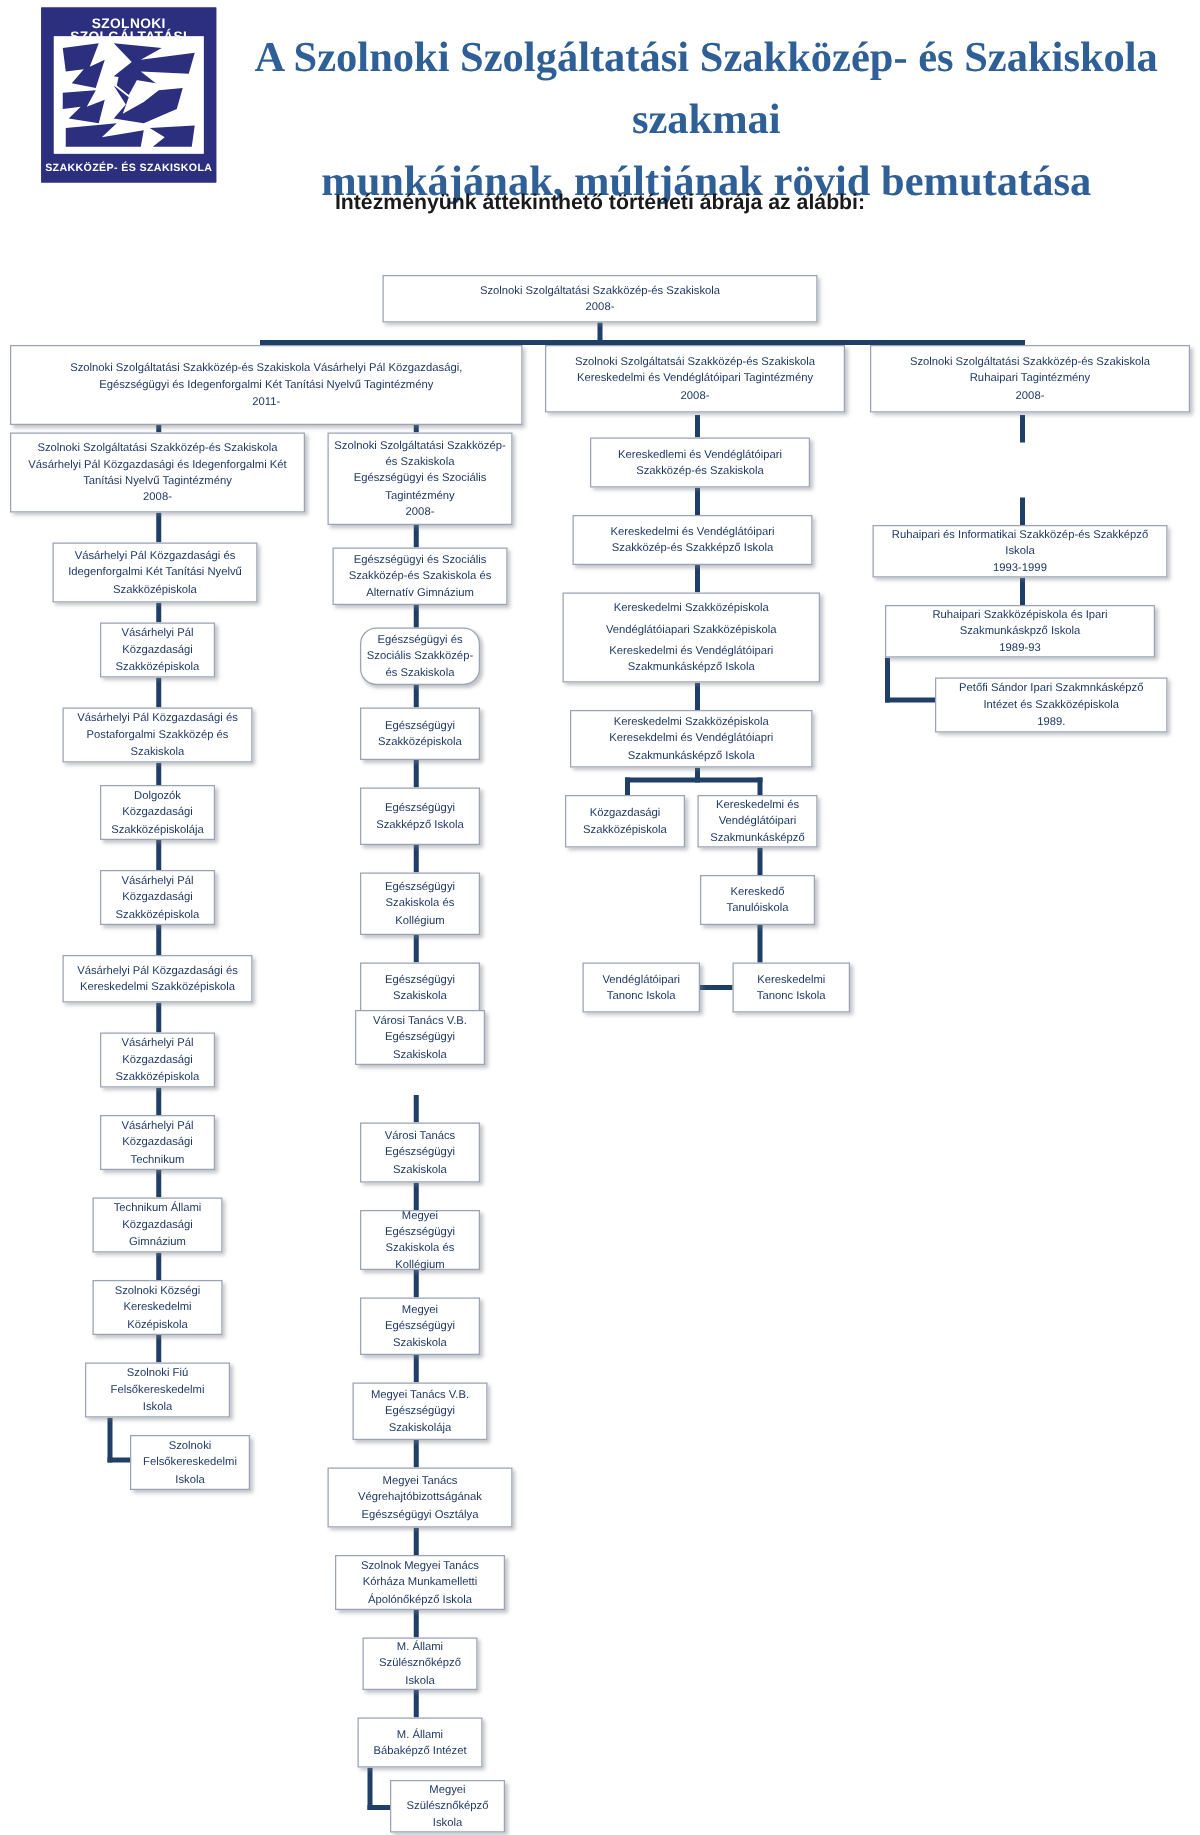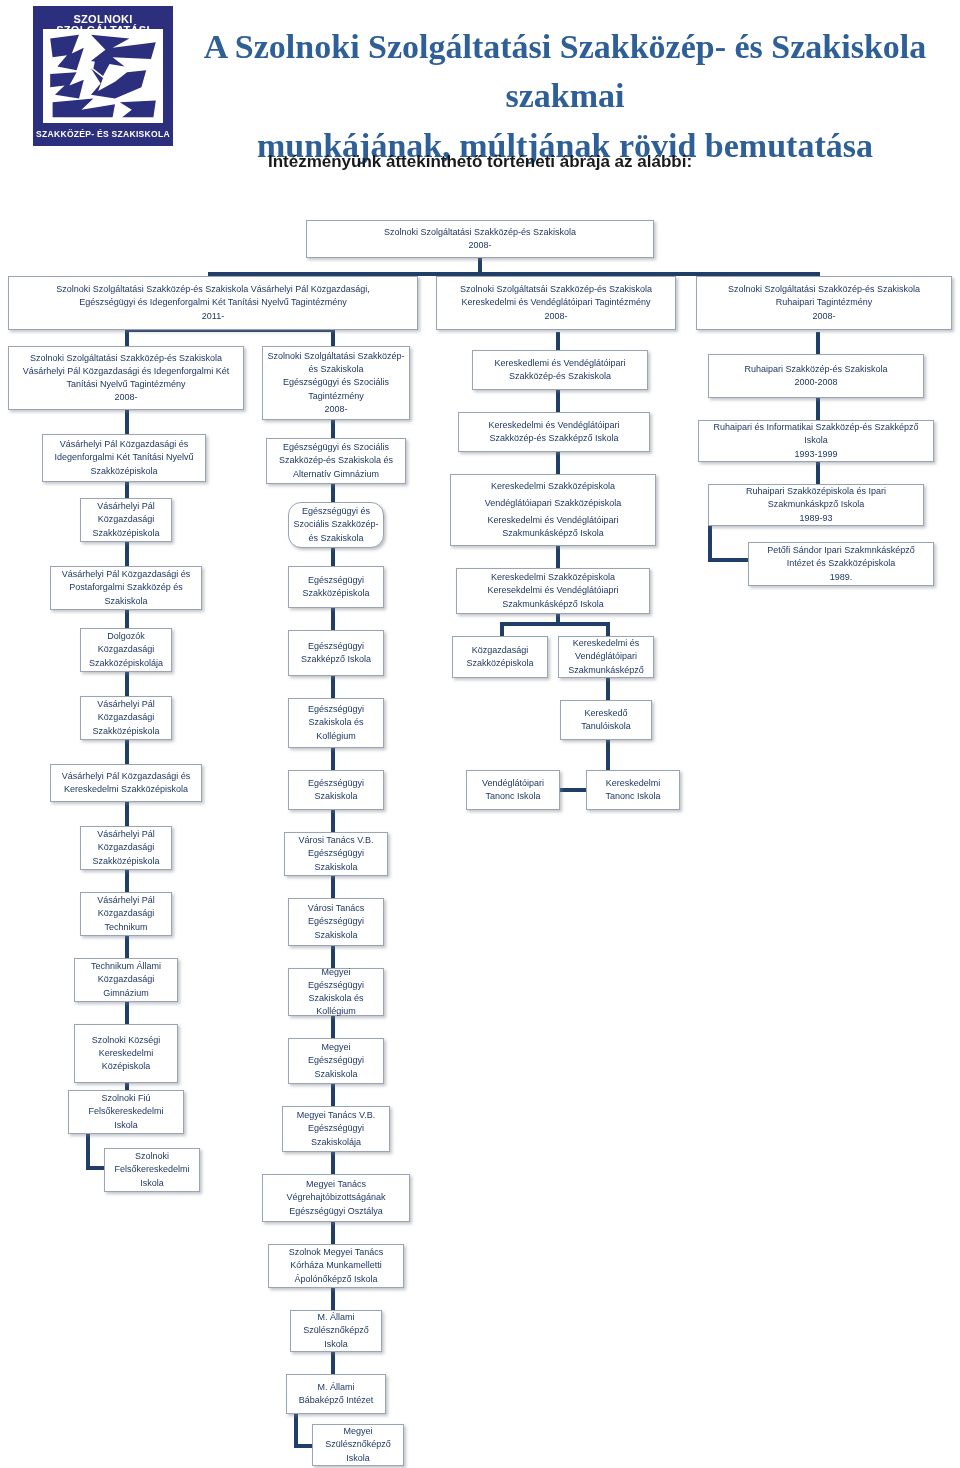--- a/index.html
+++ b/index.html
@@ -150,21 +150,21 @@
   <div class="cn cv" style="left:816px;top:462px;width:4px;height:22px;"></div>
 
   <div class="cn cv" style="left:708px;top:526px;width:4px;height:36px;"></div>
   <div class="cn ch" style="left:708px;top:558px;width:42px;height:4px;"></div>
 
   <div class="box" style="left:306px;top:220px;width:348px;height:38px;">
     <span class="ln">Szolnoki Szolgáltatási Szakközép-és Szakiskola</span>
     <span class="ln">2008-</span>
   </div>
 
-  <div class="box" style="left:8px;top:276px;width:410px;height:54px;">
+  <div class="box" style="left:8px;top:276px;width:410px;height:64px;">
     <span class="ln">Szolnoki Szolgáltatási Szakközép-és Szakiskola Vásárhelyi Pál Közgazdasági,</span>
     <span class="ln">Egészségügyi és Idegenforgalmi Két Tanítási Nyelvű Tagintézmény</span>
     <span class="ln">2011-</span>
   </div>
   <div class="box" style="left:436px;top:276px;width:240px;height:54px;">
     <span class="ln">Szolnoki Szolgáltatsái Szakközép-és Szakiskola</span>
     <span class="ln">Kereskedelmi és Vendéglátóipari Tagintézmény</span>
     <span class="ln">2008-</span>
   </div>
   <div class="box" style="left:696px;top:276px;width:256px;height:54px;">
@@ -210,21 +210,21 @@
   <div class="box" style="left:80px;top:892px;width:92px;height:44px;">
     <span class="ln">Vásárhelyi Pál</span>
     <span class="ln">Közgazdasági</span>
     <span class="ln">Technikum</span>
   </div>
   <div class="box" style="left:74px;top:958px;width:104px;height:44px;">
     <span class="ln">Technikum Állami</span>
     <span class="ln">Közgazdasági</span>
     <span class="ln">Gimnázium</span>
   </div>
-  <div class="box" style="left:74px;top:1024px;width:104px;height:59px;">
+  <div class="box" style="left:74px;top:1024px;width:104px;height:44px;">
     <span class="ln">Szolnoki Községi</span>
     <span class="ln">Kereskedelmi</span>
     <span class="ln">Középiskola</span>
   </div>
   <div class="box" style="left:68px;top:1090px;width:116px;height:44px;">
     <span class="ln">Szolnoki Fiú</span>
     <span class="ln">Felsőkereskedelmi</span>
     <span class="ln">Iskola</span>
   </div>
   <div class="box" style="left:104px;top:1148px;width:96px;height:44px;">
@@ -256,21 +256,21 @@
   </div>
   <div class="box" style="left:288px;top:698px;width:96px;height:50px;">
     <span class="ln">Egészségügyi</span>
     <span class="ln">Szakiskola és</span>
     <span class="ln">Kollégium</span>
   </div>
   <div class="box" style="left:288px;top:770px;width:96px;height:40px;">
     <span class="ln">Egészségügyi</span>
     <span class="ln">Szakiskola</span>
   </div>
-  <div class="box" style="left:284px;top:832px;width:104px;height:44px;">
+  <div class="box" style="left:284px;top:808px;width:104px;height:44px;">
     <span class="ln">Városi Tanács V.B.</span>
     <span class="ln">Egészségügyi</span>
     <span class="ln">Szakiskola</span>
   </div>
   <div class="box" style="left:288px;top:898px;width:96px;height:48px;">
     <span class="ln">Városi Tanács</span>
     <span class="ln">Egészségügyi</span>
     <span class="ln">Szakiskola</span>
   </div>
   <div class="box" style="left:288px;top:968px;width:96px;height:48px;">
@@ -351,24 +351,20 @@
   </div>
   <div class="box" style="left:466px;top:770px;width:94px;height:40px;">
     <span class="ln">Vendéglátóipari</span>
     <span class="ln">Tanonc Iskola</span>
   </div>
   <div class="box" style="left:586px;top:770px;width:94px;height:40px;">
     <span class="ln">Kereskedelmi</span>
     <span class="ln">Tanonc Iskola</span>
   </div>
 
-  <div class="box" style="left:708px;top:354px;width:216px;height:44px;">
-    <span class="ln">Ruhaipari Szakközép-és Szakiskola</span>
-    <span class="ln">2000-2008</span>
-  </div>
   <div class="box wrap" style="left:698px;top:420px;width:236px;height:42px;">
     <span class="ln">Ruhaipari és Informatikai Szakközép-és Szakképző Iskola</span>
     <span class="ln">1993-1999</span>
   </div>
   <div class="box wrap" style="left:708px;top:484px;width:216px;height:42px;">
     <span class="ln">Ruhaipari Szakközépiskola és Ipari Szakmunkáskpző Iskola</span>
     <span class="ln">1989-93</span>
   </div>
   <div class="box wrap" style="left:748px;top:542px;width:186px;height:44px;">
     <span class="ln">Petőfi Sándor Ipari Szakmnkásképző Intézet és Szakközépiskola</span>

